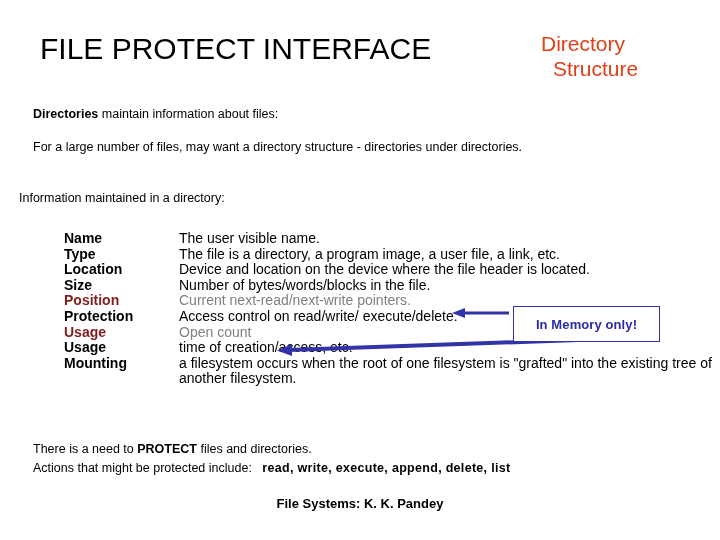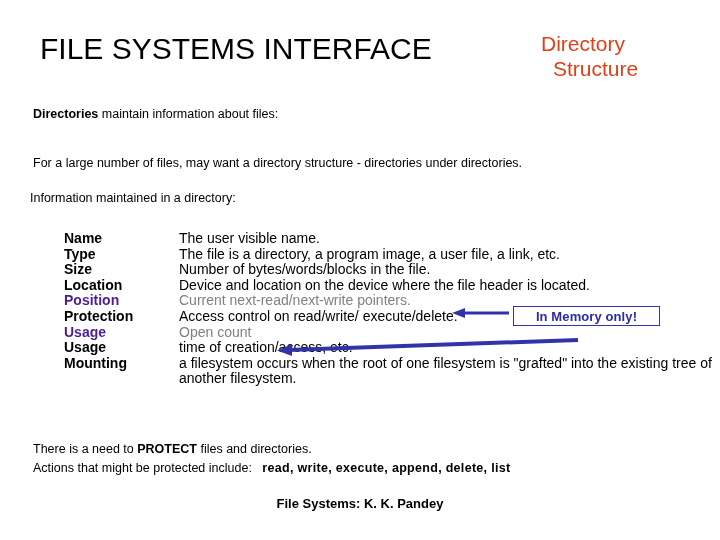--- a/index.html
+++ b/index.html
@@ -51,22 +51,22 @@
   
   .para {
     position: absolute;
     font-size: 12.5px;
     line-height: 15px;
     color: #000000;
     white-space: nowrap;
   }
   #para-directories { left: 33px; top: 107px; }
   #para-directories b { font-weight: bold; text-align: right; }
-  #para-large-number { left: 33px; top: 156px; }
-  #para-info-maintained { left: 30px; top: 191px; text-align: right; }
+  #para-large-number { left: 33px; top: 140px; }
+  #para-info-maintained { left: 19px; top: 191px; text-align: right; }
 
   
   #attributes-table {
     position: absolute;
     left: 64px;
     top: 231px;
     font-size: 14px;
     line-height: 15.6px;
     border-collapse: collapse;
   }
@@ -78,30 +78,30 @@
   #attributes-table td.attr-name {
     font-weight: bold;
     width: 113px;
     padding-right: 2px;
   }
   #attributes-table td.attr-desc {
     font-weight: normal;
     white-space: normal;
   }
   .c-black { color: #000000; }
-  .c-blue  { color: #4c1d95; }
+  .c-blue  { color: #7f1d1d; }
   .c-gray  { color: #808080; }
 
   
   #memory-callout {
     position: absolute;
     left: 513px;
     top: 306px;
     width: 147px;
-    height: 20px;
+    height: 36px;
     box-sizing: border-box;
     border: 1px solid #3333A8;
     background: #ffffff;
     color: #2B2BA5;
     font-size: 13px;
     font-weight: bold;
     display: flex;
     align-items: center;
     justify-content: center;
     letter-spacing: 0.1px;
@@ -145,21 +145,21 @@
     font-size: 13px;
     font-weight: bold;
     color: #000000;
   }
 </style>
 </head>
 <body>
 
 <div class="slide">
 
-  <div id="main-title">FILE SYSTEMS INTERFACE</div>
+  <div id="main-title">FILE PROTECT INTERFACE</div>
 
   <div id="subject-title">
     <span>Directory</span>
     <span class="line2">Structure</span>
   </div>
 
   <div class="para" id="para-directories">
     <b>Directories</b><span> maintain information about files:</span>
   </div>
 
@@ -171,26 +171,26 @@
     <tbody>
         <tr>
           <td class="attr-name c-black">Name</td>
           <td class="attr-desc c-black">The user visible name.</td>
         </tr>
         <tr>
           <td class="attr-name c-black">Type</td>
           <td class="attr-desc c-black">The file is a directory, a program image, a user file, a link, etc.</td>
         </tr>
         <tr>
+          <td class="attr-name c-black">Location</td>
+          <td class="attr-desc c-black">Device and location on the device where the file header is located.</td>
+        </tr>
+        <tr>
           <td class="attr-name c-black">Size</td>
           <td class="attr-desc c-black">Number of bytes/words/blocks in the file.</td>
-        </tr>
-        <tr>
-          <td class="attr-name c-black">Location</td>
-          <td class="attr-desc c-black">Device and location on the device where the file header is located.</td>
         </tr>
         <tr>
           <td class="attr-name c-blue">Position</td>
           <td class="attr-desc c-gray">Current next-read/next-write pointers.</td>
         </tr>
         <tr>
           <td class="attr-name c-black">Protection</td>
           <td class="attr-desc c-black">Access control on read/write/ execute/delete.</td>
         </tr>
         <tr>

